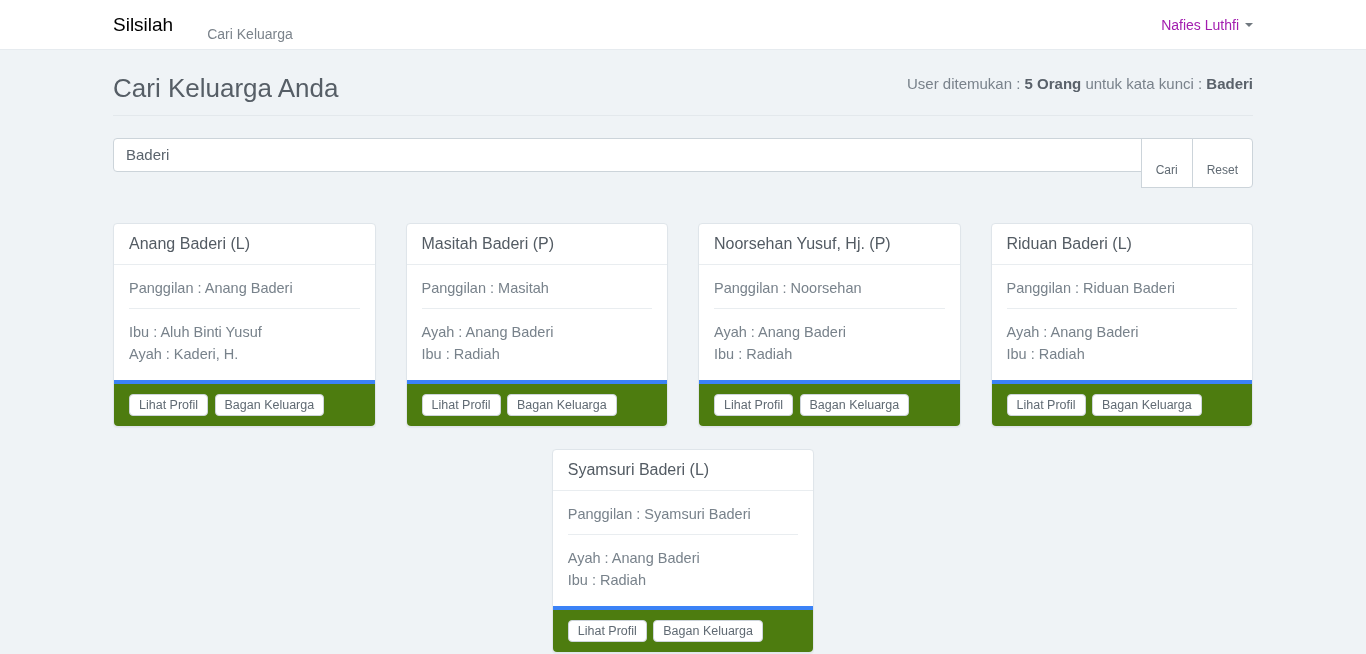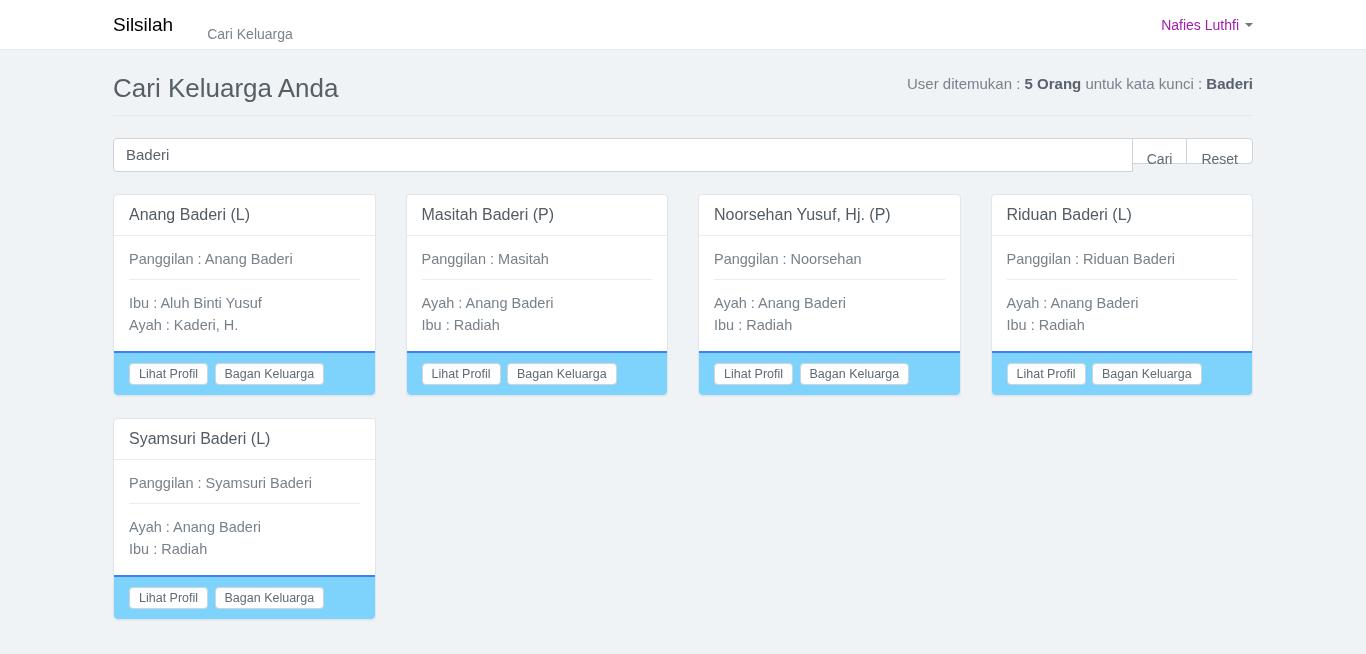--- a/index.html
+++ b/index.html
@@ -100,31 +100,32 @@
   }
   .btn {
     background: #ffffff;
     border: 1px solid #ccd4da;
     color: #606a73;
     font-family: inherit;
     cursor: pointer;
   }
   .search-btn {
     height: 22px;
-    padding: 12px 14px;
-    font-size: 14px;
+    padding: 24px 14px;
+    font-size: 12px;
     margin-left: -1px;
   }
   .search-btn:last-child { border-radius: 0 4px 4px 0; }
   
   .cards {
     display: flex;
     flex-wrap: wrap;
     gap: 22px 30px;
-    margin-top: 22px;
+    margin-top: 35px;
+    justify-content: center;
   }
   .card {
     width: calc((100% - 90px) / 4);
     background: #ffffff;
     border: 1px solid #dfe5ea;
     border-radius: 4px;
     box-shadow: 0 1px 1px rgba(0,0,0,0.04);
     display: flex;
     flex-direction: column;
   }
@@ -141,22 +142,22 @@
     flex: 1;
   }
   .card-body .panggilan { margin-bottom: 0; }
   .card-body hr {
     border: none;
     border-top: 1px solid #e9edf0;
     margin: 12px 0;
   }
   .card-body .parent-line { line-height: 22px; }
   .card-footer {
-    background: #7dd3fc;
-    border-top: 2px solid #3b82f6;
+    background: #4d7c0f;
+    border-top: 4px solid #3b82f6;
     padding: 10px 15px;
     border-radius: 0 0 4px 4px;
   }
   .card-btn {
     font-size: 12.5px;
     padding: 3px 9px;
     border-radius: 4px;
     margin-right: 2px;
     border-color: #cdd4da;
   }

